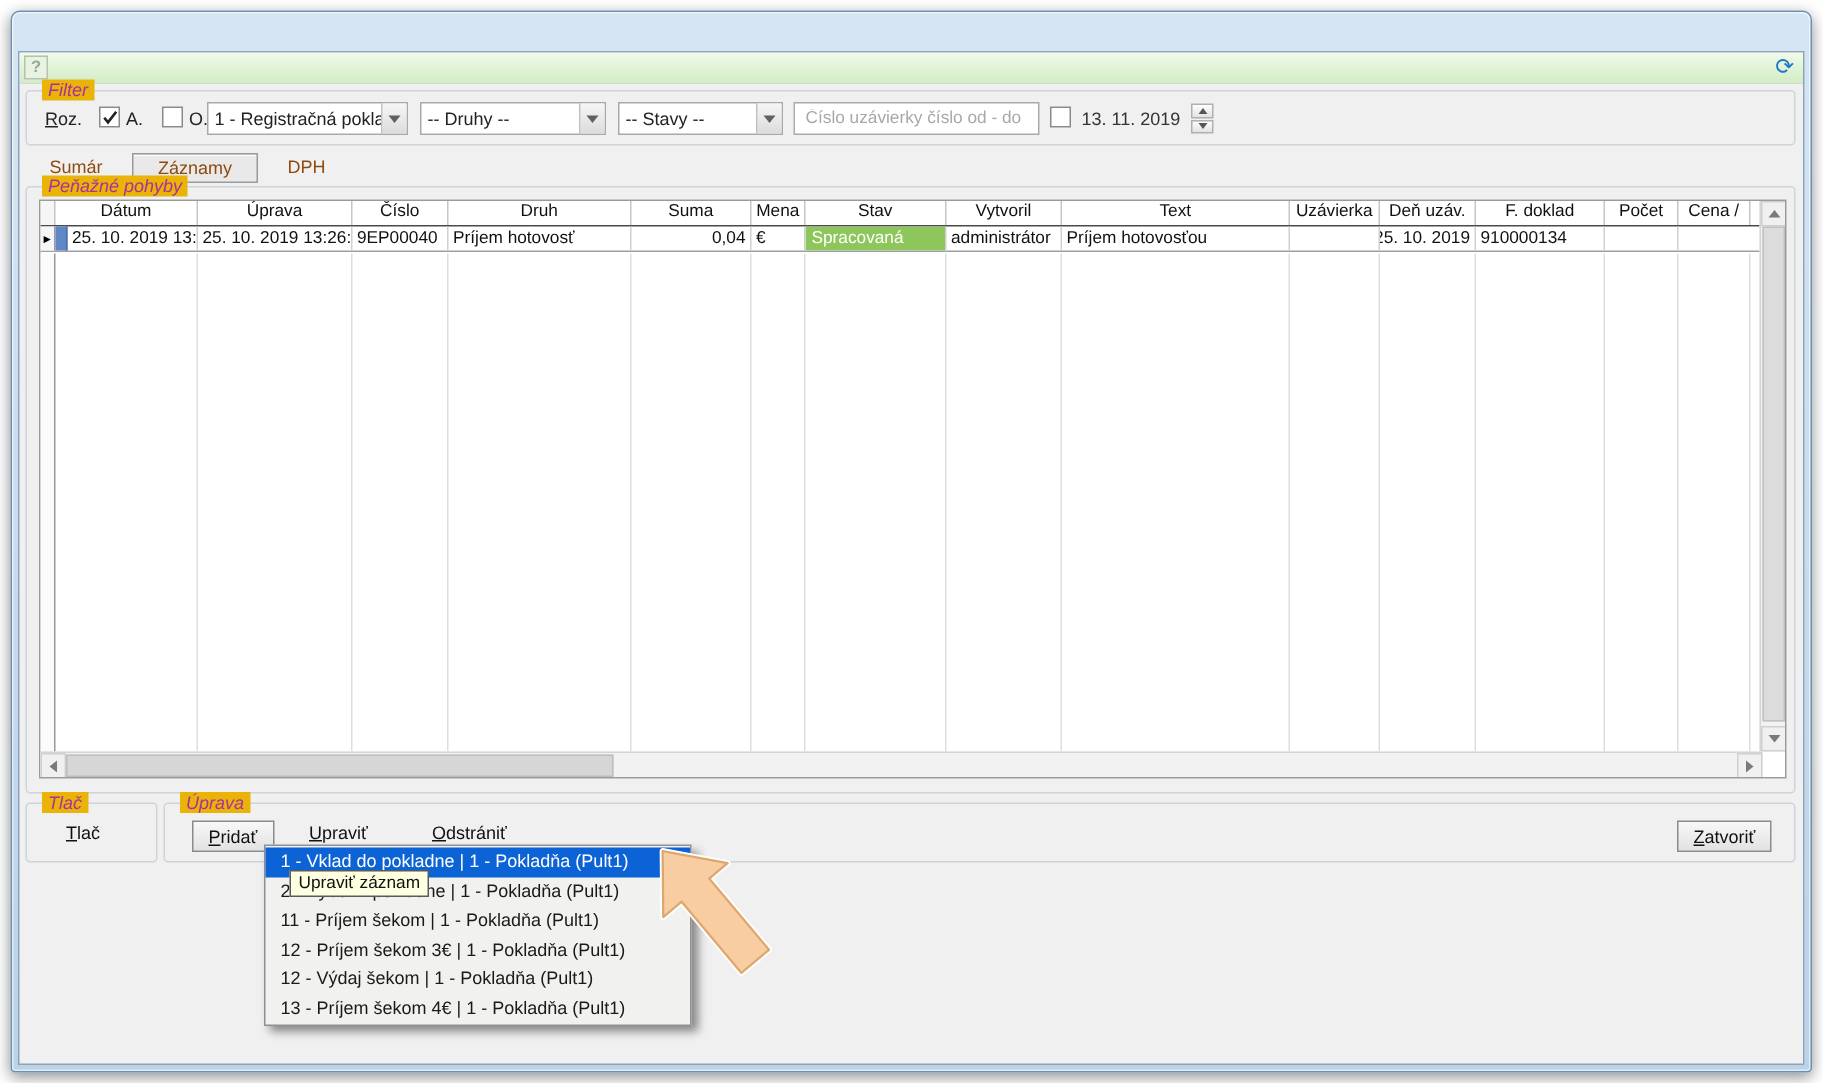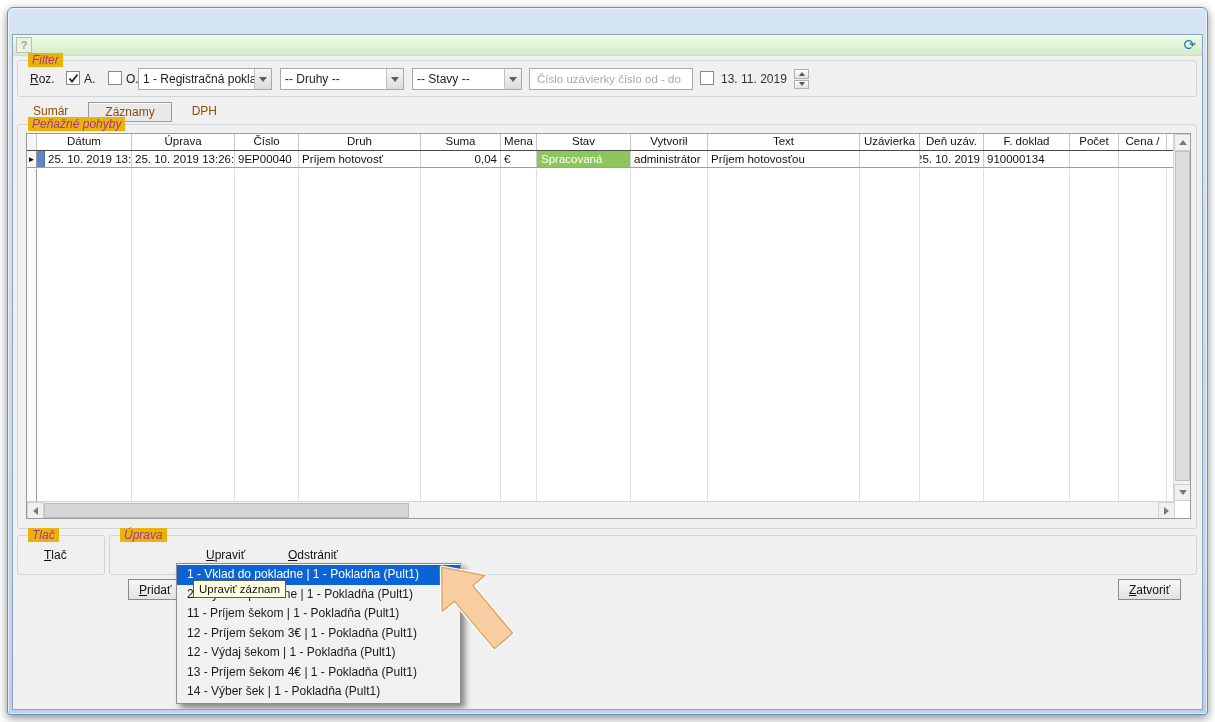--- a/index.html
+++ b/index.html
@@ -89,21 +89,21 @@
   .tri-r { width:0; height:0; border-top:4px solid transparent; border-bottom:4px solid transparent; border-left:5px solid #7a7a7a; }
   .tri-u { width:0; height:0; border-left:4px solid transparent; border-right:4px solid transparent; border-bottom:5px solid #7a7a7a; }
   .tri-d { width:0; height:0; border-left:4px solid transparent; border-right:4px solid transparent; border-top:5px solid #7a7a7a; }
 
   
   .gb-tlac { left:4px; top:500px; width:88px; height:40px; }
   .gb-ukony { left:96px; top:500px; width:1088px; height:40px; }
   .flatbtn { position:absolute; top:12px; font-size:12px; color:#111; background:transparent; border:none; cursor:pointer; font-family:"Liberation Sans",sans-serif; }
   .flatbtn::first-letter { text-decoration:underline; }
   .raisedbtn { position:absolute; top:11px; height:21px; font-size:12px; color:#111; border:1px solid #8a8a8a;
-    background:linear-gradient(#f8f8f8,#e2e2e2); cursor:pointer; font-family:"Liberation Sans",sans-serif; padding:0 10px;margin-top:32px; }
+    background:linear-gradient(#f8f8f8,#e2e2e2); cursor:pointer; font-family:"Liberation Sans",sans-serif; padding:0 10px; }
   .raisedbtn::first-letter { text-decoration:underline; }
 
   
   .menu { position:absolute; left:163px; top:528px; width:285px; background:#f1f1f0; border:1px solid #8f8f8f;
     box-shadow:4px 4px 6px rgba(0,0,0,.45); z-index:20; padding:1px 0; }
   .menu-item { height:19.5px; line-height:19.5px; font-size:12px; color:#1a1a1a; padding-left:10px; white-space:nowrap; overflow:hidden; cursor:pointer; }
   .menu-item.sel { background:#0b63d6; color:#fff; }
 
   
   .tooltip { position:absolute; left:180px; top:545px; height:18px; line-height:16px; background:#ffffe1;
@@ -278,21 +278,20 @@
       <button class="raisedbtn" style="left:1008px;">Zatvoriť</button>
     </div>
 
     <div class="menu">
       <div class="menu-item sel">1 - Vklad do pokladne | 1 - Pokladňa (Pult1)</div>
       <div class="menu-item">2 - Výber z pokladne | 1 - Pokladňa (Pult1)</div>
       <div class="menu-item">11 - Príjem šekom | 1 - Pokladňa (Pult1)</div>
       <div class="menu-item">12 - Príjem šekom 3€ | 1 - Pokladňa (Pult1)</div>
       <div class="menu-item">12 - Výdaj šekom | 1 - Pokladňa (Pult1)</div>
       <div class="menu-item">13 - Príjem šekom 4€ | 1 - Pokladňa (Pult1)</div>
-      <div class="menu-item">14 - Výber šek | 1 - Pokladňa (Pult1)</div>
     </div>
 
     <div class="tooltip">Upraviť záznam</div>
 
     <svg class="anno-arrow" viewBox="0 0 62 102">
       <polygon points="31,2 3,36 19,36 19,98 43,98 43,36 59,36" fill="#f8cda2" stroke="#ffffff" stroke-width="4" stroke-linejoin="round"></polygon>
       <polygon points="31,2 3,36 19,36 19,98 43,98 43,36 59,36" fill="#f8cda2" stroke="#dda86e" stroke-width="1.5" stroke-linejoin="round"></polygon>
     </svg>
 
   </div>

